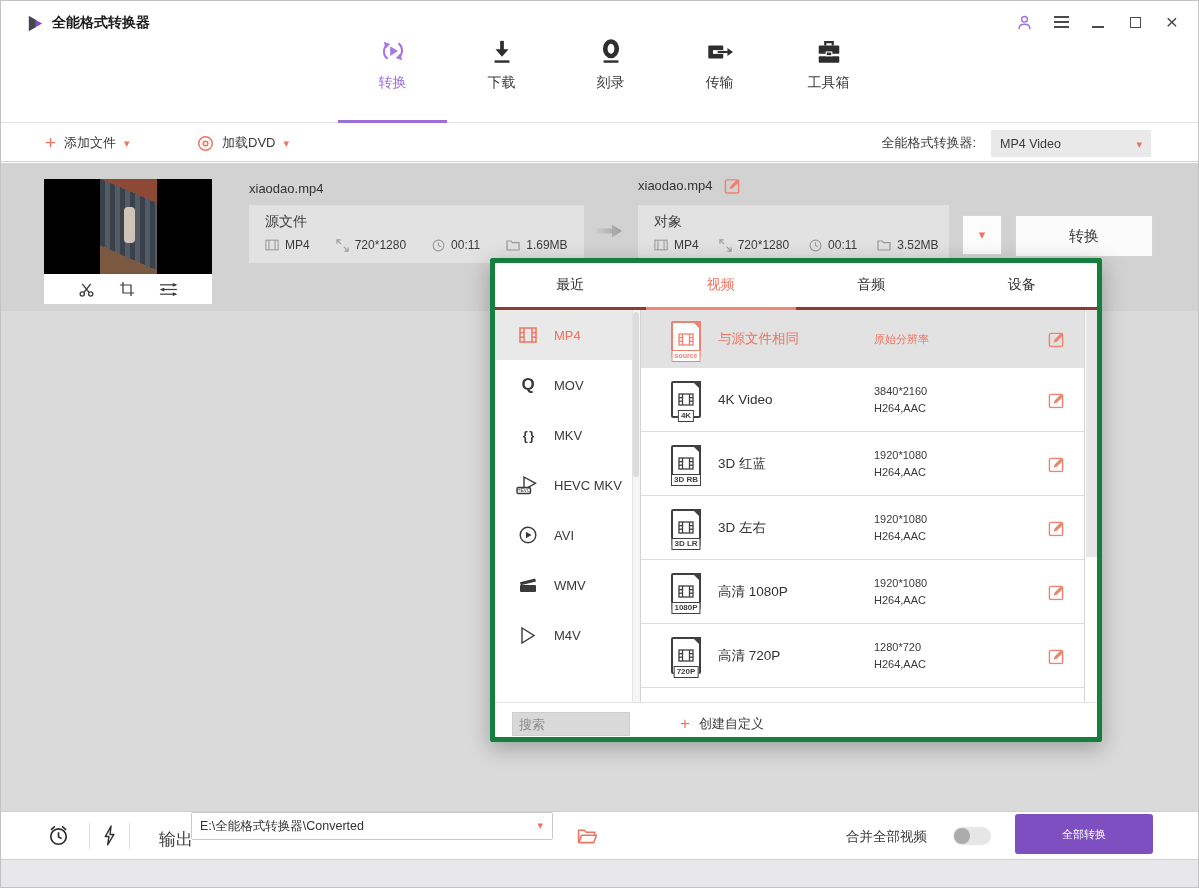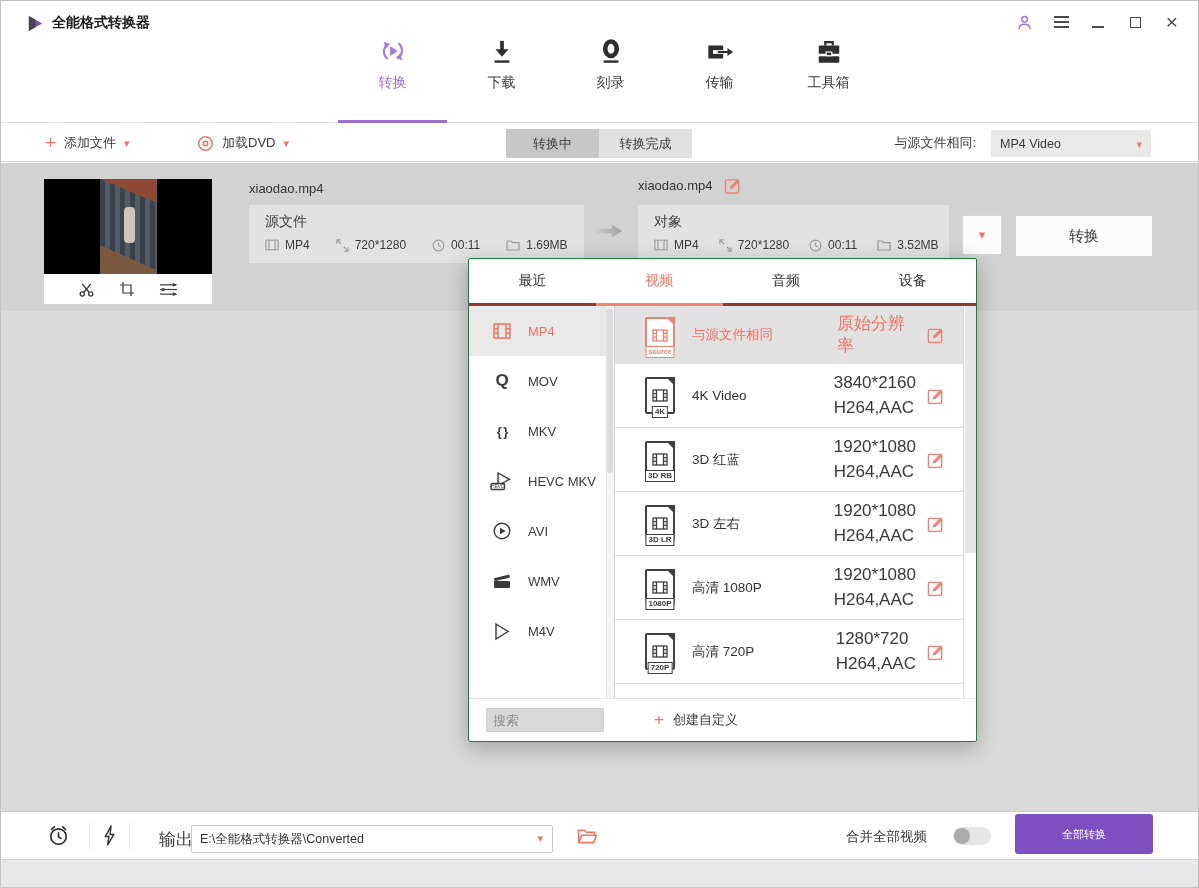--- a/index.html
+++ b/index.html
@@ -65,21 +65,21 @@
   .stats { display:flex; align-items:center; }
   .src-panel .stats { gap:26px; } .tgt-panel .stats { gap:20px; }
   .stat { display:flex; align-items:center; gap:6px; font-size:12px; color:#3a3a3a; }
   .stat .si { color:#9a9a9a; display:flex; }
 
   .flow-arrow { position:absolute; left:593px; top:60px; }
   .dd-btn { position:absolute; left:961px; top:52px; width:40px; height:40px; background:#fcfcfc; border:1px solid #d6d6d6; display:flex; align-items:center; justify-content:center; cursor:pointer; }
   .convert-btn { position:absolute; left:1014px; top:52px; width:138px; height:42px; background:#fbfbfb; border:1px solid #d4d4d4; display:flex; align-items:center; justify-content:center; font-size:15px; color:#3a3a3a; cursor:pointer; }
 
   
-  .popup { position:absolute; left:467px; top:257px; width:509px; height:484px; background:#fff; border:1px solid #15803d; border-radius:2px; box-shadow:0 6px 22px rgba(0,0,0,.28); z-index:50; }
+  .popup { position:absolute; left:489px; top:257px; width:612px; height:484px; background:#fff; border:5px solid #15803d; border-radius:2px; box-shadow:0 6px 22px rgba(0,0,0,.28); z-index:50; }
   .p-tabs { display:flex; height:44px; }
   .p-tab { flex:1; display:flex; align-items:center; justify-content:center; font-size:14px; color:#333; cursor:pointer; position:relative; }
   .p-tab.active { color:#ee7360; }
   .p-tab.active::after { content:""; position:absolute; left:0; right:0; bottom:-3px; height:3px; background:#ef8573; z-index:2; }
   .p-divider { height:3px; background:#8d3b31; }
   .p-body { display:flex; height:392px; }
 
   .f-col { width:146px; border-right:1px solid #d2d2d2; position:relative; overflow:hidden; }
   .f-item { height:50px; display:flex; align-items:center; gap:13px; padding-left:20px; font-size:13px; color:#3a3a3a; cursor:pointer; }
   .f-item.selected { background:#e9e9e9; color:#ee7360; }
@@ -87,21 +87,21 @@
   .q-letter { font-size:17px; font-weight:bold; }
   .braces { font-size:13px; font-weight:bold; letter-spacing:-1px; }
   .f-scroll { position:absolute; right:0; top:0; width:8px; height:100%; background:#f5f5f5; border-left:1px solid #e4e4e4; }
   .f-thumb { position:absolute; right:1px; top:2px; width:6px; height:42%; background:#dcdcdc; border-radius:3px; }
 
   .p-col { flex:1; position:relative; overflow:hidden; }
   .preset-row { height:64px; display:flex; align-items:center; padding-left:30px; padding-right:60px; border-bottom:1px solid #dcdcdc; position:relative; cursor:pointer; }
   .preset-row.sel { height:58px; background:#e2e2e2; border-bottom:none; color:#ee7360; }
   .preset-row.sel .p-name, .preset-row.sel .p-d1 { color:#ee7360; }
   .p-name { font-size:13.5px; color:#333; width:156px; margin-left:17px; }
-  .p-details { display:flex; flex-direction:column; gap:3px; font-size:17px; color:#3a3a3a; line-height:1.3;justify-content:center; }
+  .p-details { display:flex; flex-direction:column; gap:3px; font-size:11px; color:#3a3a3a; line-height:1.3;justify-content:center; }
   .preset-row .edit-ic { position:absolute; right:32px; top:50%; transform:translateY(-50%); }
 
   .pi { width:30px; height:37px; border:2px solid #3f3f3f; border-radius:2px; background:#fff; color:#3f3f3f; position:relative; display:flex; align-items:center; justify-content:center; flex:0 0 auto; }
   .pi::after { content:""; position:absolute; top:-2px; right:-2px; border-top:9px solid #3f3f3f; border-left:9px solid transparent; }
   .pi-badge { position:absolute; bottom:-6px; left:50%; transform:translateX(-50%); background:#fff; border:1.5px solid #3f3f3f; font-size:8px; font-weight:bold; line-height:10px; padding:0 2px; white-space:nowrap; color:#3f3f3f;margin-top:28px; }
   .pi.src { border-color:#ee8270; color:#ee8270; }
   .pi.src::after { border-top-color:#ee8270; }
   .pi.src .pi-badge { border-color:#ee8270; color:#ee8270; font-size:7px; }
 
   .p-scroll { position:absolute; right:0; top:0; width:13px; height:100%; background:#fff; border-left:1px solid #d4d4d4; }
@@ -110,21 +110,21 @@
   .p-footer { height:43px; border-top:1px solid #e4e4e4; display:flex; align-items:center; padding:0 17px; gap:50px; }
   .search-input { width:118px; height:24px; background:#d9d9d9; border:1px solid #cfcfcf; font-size:13px; padding:2px 6px; color:#333; font-family:inherit; }
   .search-input::placeholder { color:#8a8a8a; }
   .create-custom { display:flex; align-items:center; gap:9px; font-size:13px; color:#3a3a3a; cursor:pointer; }
 
   
   .bottombar { position:absolute; left:0; top:810px; width:100%; height:48px; background:#fff; border-top:1px solid #cfcfcf; }
   .bb-ic { position:absolute; color:#2e2e2e; display:flex; cursor:pointer; }
   .vdiv { position:absolute; width:1px; height:26px; background:#e2e2e2; top:11px; }
   .out-label { position:absolute; left:158px; top:16px; font-size:17px; color:#3a3a3a; }
-  .out-dd { position:absolute; left:190px; top:13px; width:362px; height:28px; background:#fff; border:1px solid #c9c9c9; border-radius:2px; }
+  .out-dd { position:absolute; left:190px; top:0; width:362px; height:28px; background:#fff; border:1px solid #c9c9c9; border-radius:2px; }
   .out-input { width:100%; height:100%; border:none; background:transparent; font-size:12.5px; color:#333; padding:0 26px 0 8px; font-family:inherit; }
   .out-caret { position:absolute; right:9px; top:7px; }
   .merge-label { position:absolute; left:845px; top:16px; font-size:13.5px; color:#3a3a3a; }
   .toggle { position:absolute; left:952px; top:15px; width:38px; height:18px; background:#e6e6e6; border-radius:9px; cursor:pointer; }
   .toggle-knob { position:absolute; left:1px; top:1px; width:16px; height:16px; border-radius:50%; background:#ababab; }
   .convert-all-btn { position:absolute; left:1014px; top:2px; width:138px; height:40px; background:#7d4fc0; border-radius:3px; display:flex; align-items:center; justify-content:center; font-size:11px; color:#fff; cursor:pointer; }
   .footer-strip { position:absolute; left:0; top:858px; width:100%; height:30px; background:#e8e8eb; border-top:1px solid #d2d2d2; }
 </style>
 </head>
 <body>
@@ -231,25 +231,21 @@
     <div class="tb-group tb-dvd">
       <span style="display:flex;">
         <svg width="17" height="17" viewBox="0 0 18 18" fill="none" stroke="#ee7360">
             <circle cx="9" cy="9" r="7.2" stroke-width="1.6"></circle>
             <circle cx="9" cy="9" r="2.4" stroke-width="1.6"></circle>
           </svg>
       </span>
       <span class="tb-label">加载DVD</span>
       <span class="caret">▾</span>
     </div>
-    <div class="queue-tabs">
-      <div class="q-tab active">转换中</div>
-      <div class="q-tab">转换完成</div>
-    </div>
-    <div class="convert-to">与源文件相同:</div>
+    <div class="convert-to">全能格式转换器:</div>
     <div class="convert-dd">
       <span>MP4 Video</span>
       <span class="caret">▾</span>
     </div>
   </div>
 
   <div class="content">
     <div class="file-strip">
 
       <div class="thumb">

